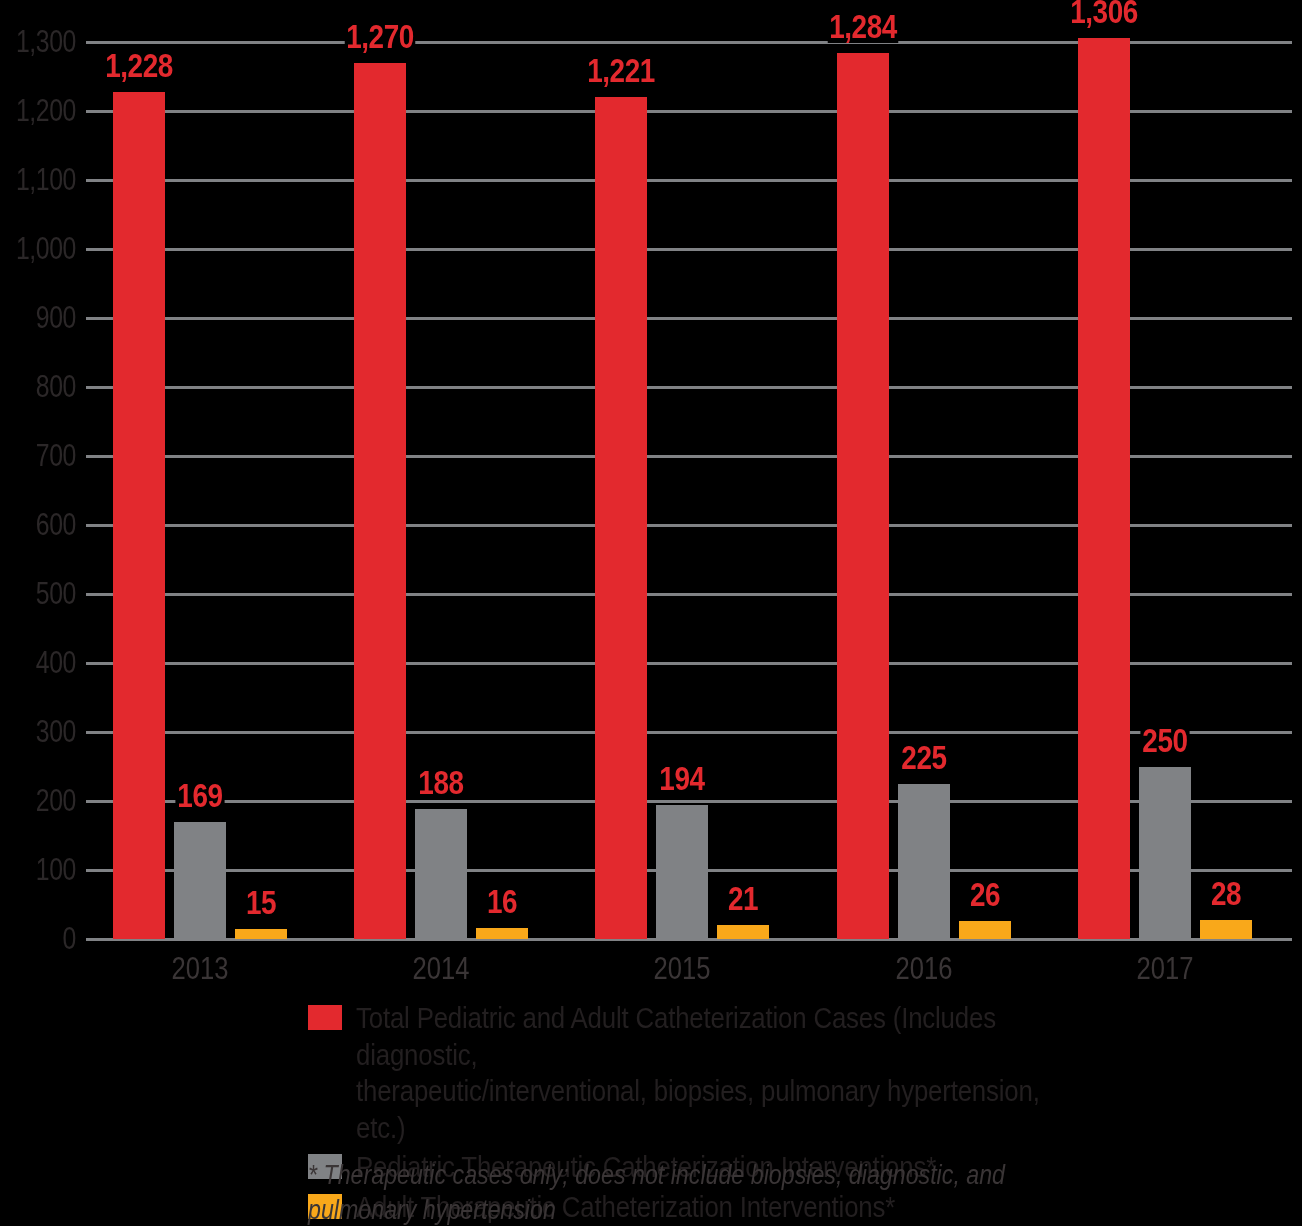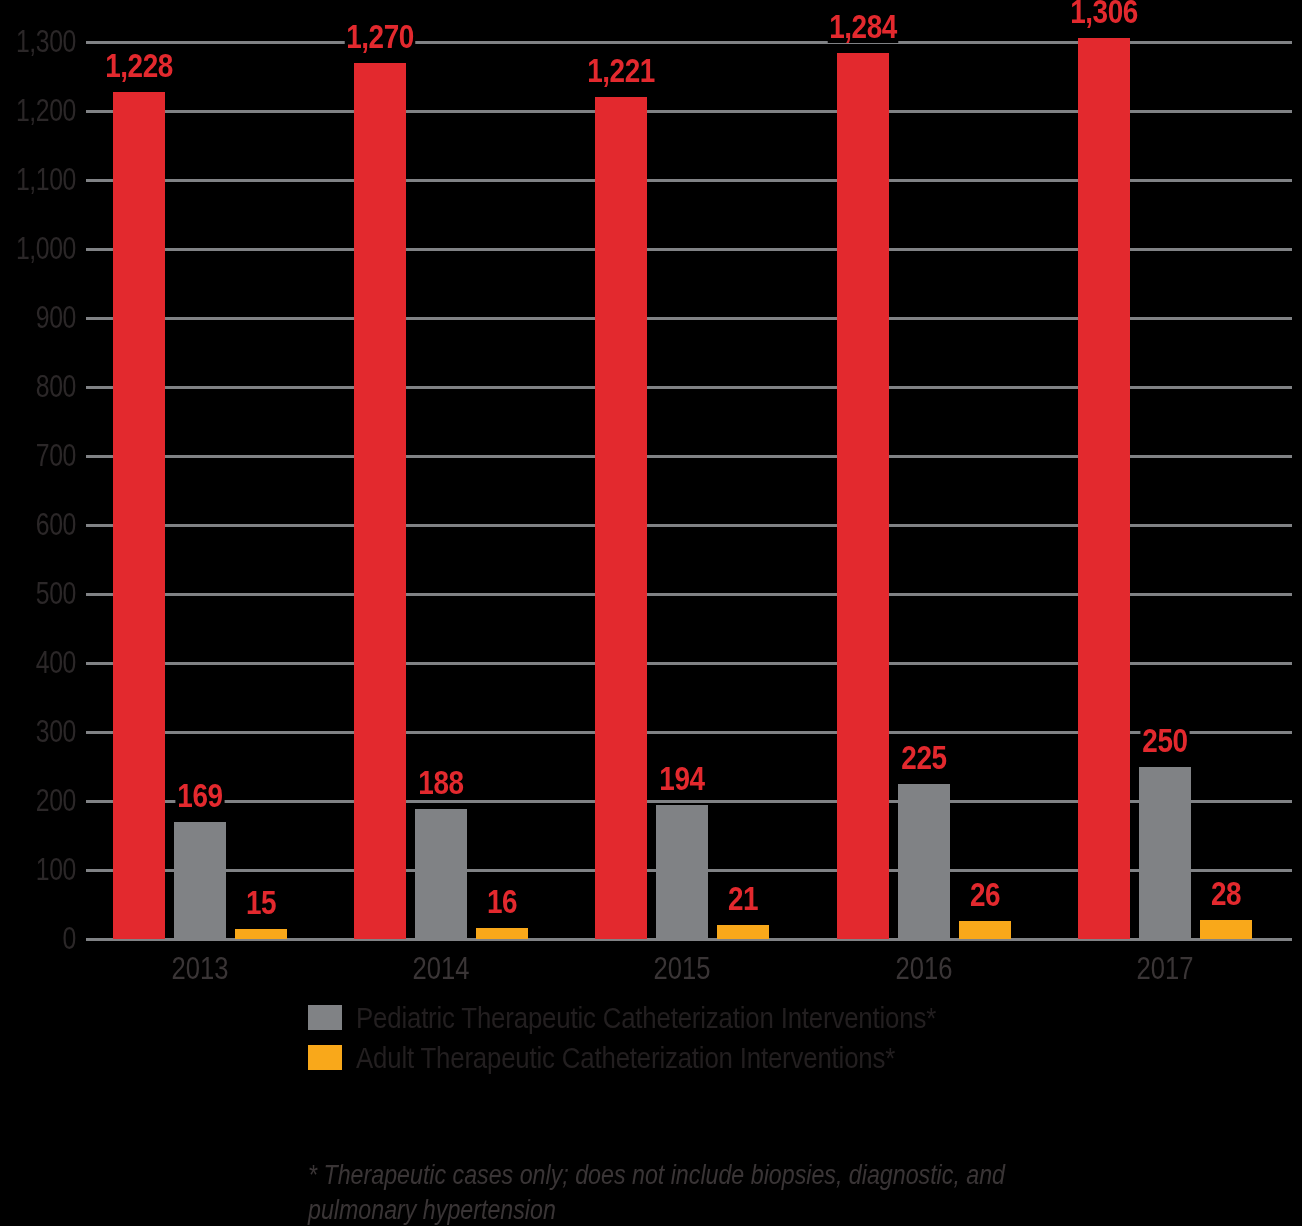--- a/index.html
+++ b/index.html
@@ -228,20 +228,25 @@
   <div id="x-axis-labels">
       <div class="x-tick-label" style="left: 53px; width: 294px;">2013</div>
       <div class="x-tick-label" style="left: 294.2px; width: 294px;">2014</div>
       <div class="x-tick-label" style="left: 535.4px; width: 294px;">2015</div>
       <div class="x-tick-label" style="left: 776.6px; width: 294px;">2016</div>
       <div class="x-tick-label" style="left: 1017.8px; width: 294px;">2017</div>
     </div>
 
   <div id="legend">
       <div class="legend-row">
+        <div class="legend-swatch total"></div>
+        <div class="legend-text">Total Pediatric and Adult Catheterization Cases (Includes diagnostic,
+therapeutic/interventional, biopsies, pulmonary hypertension, etc.)</div>
+      </div>
+      <div class="legend-row">
         <div class="legend-swatch pediatric"></div>
         <div class="legend-text">Pediatric Therapeutic Catheterization Interventions*</div>
       </div>
       <div class="legend-row">
         <div class="legend-swatch adult"></div>
         <div class="legend-text">Adult Therapeutic Catheterization Interventions*</div>
       </div>
     </div>
 
   <div id="footnote">* Therapeutic cases only; does not include biopsies, diagnostic, and

